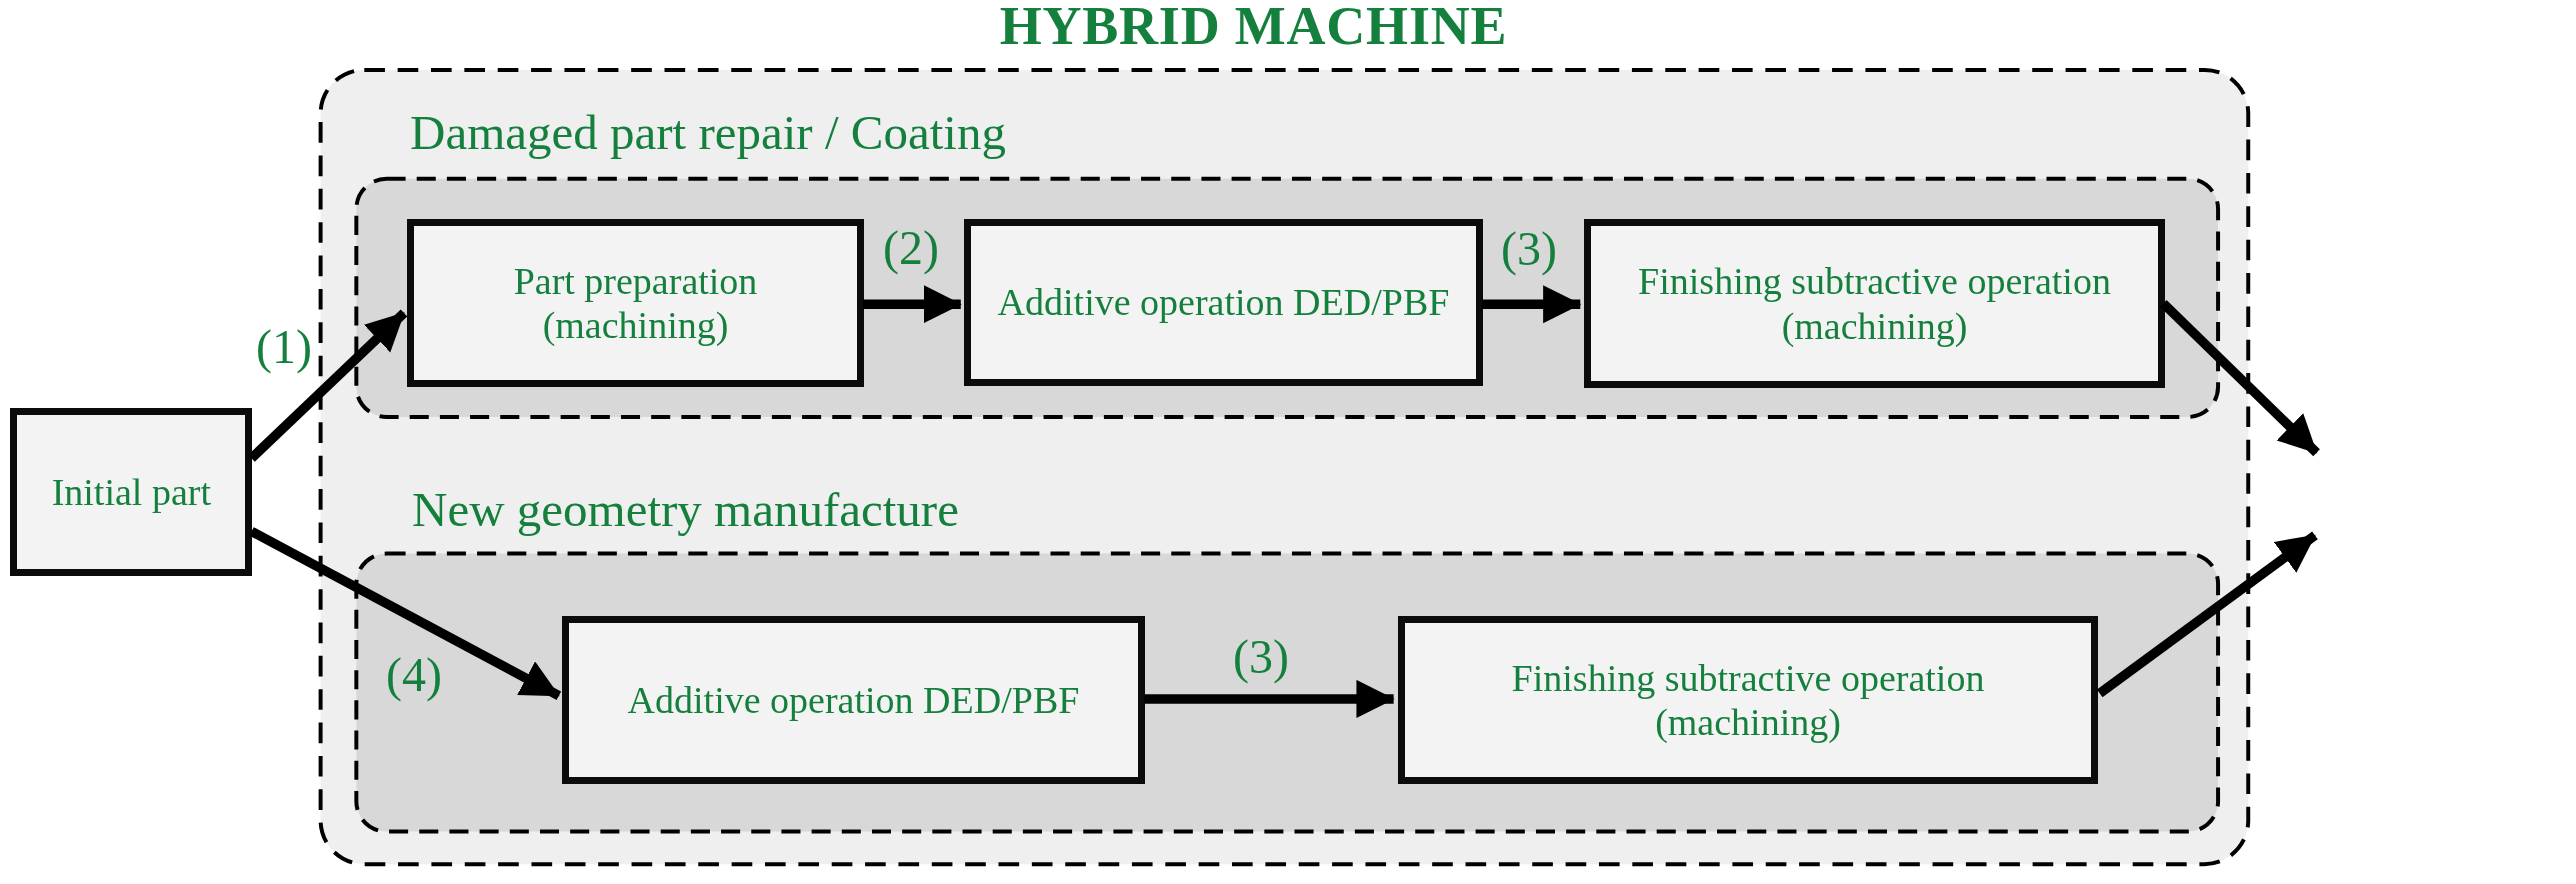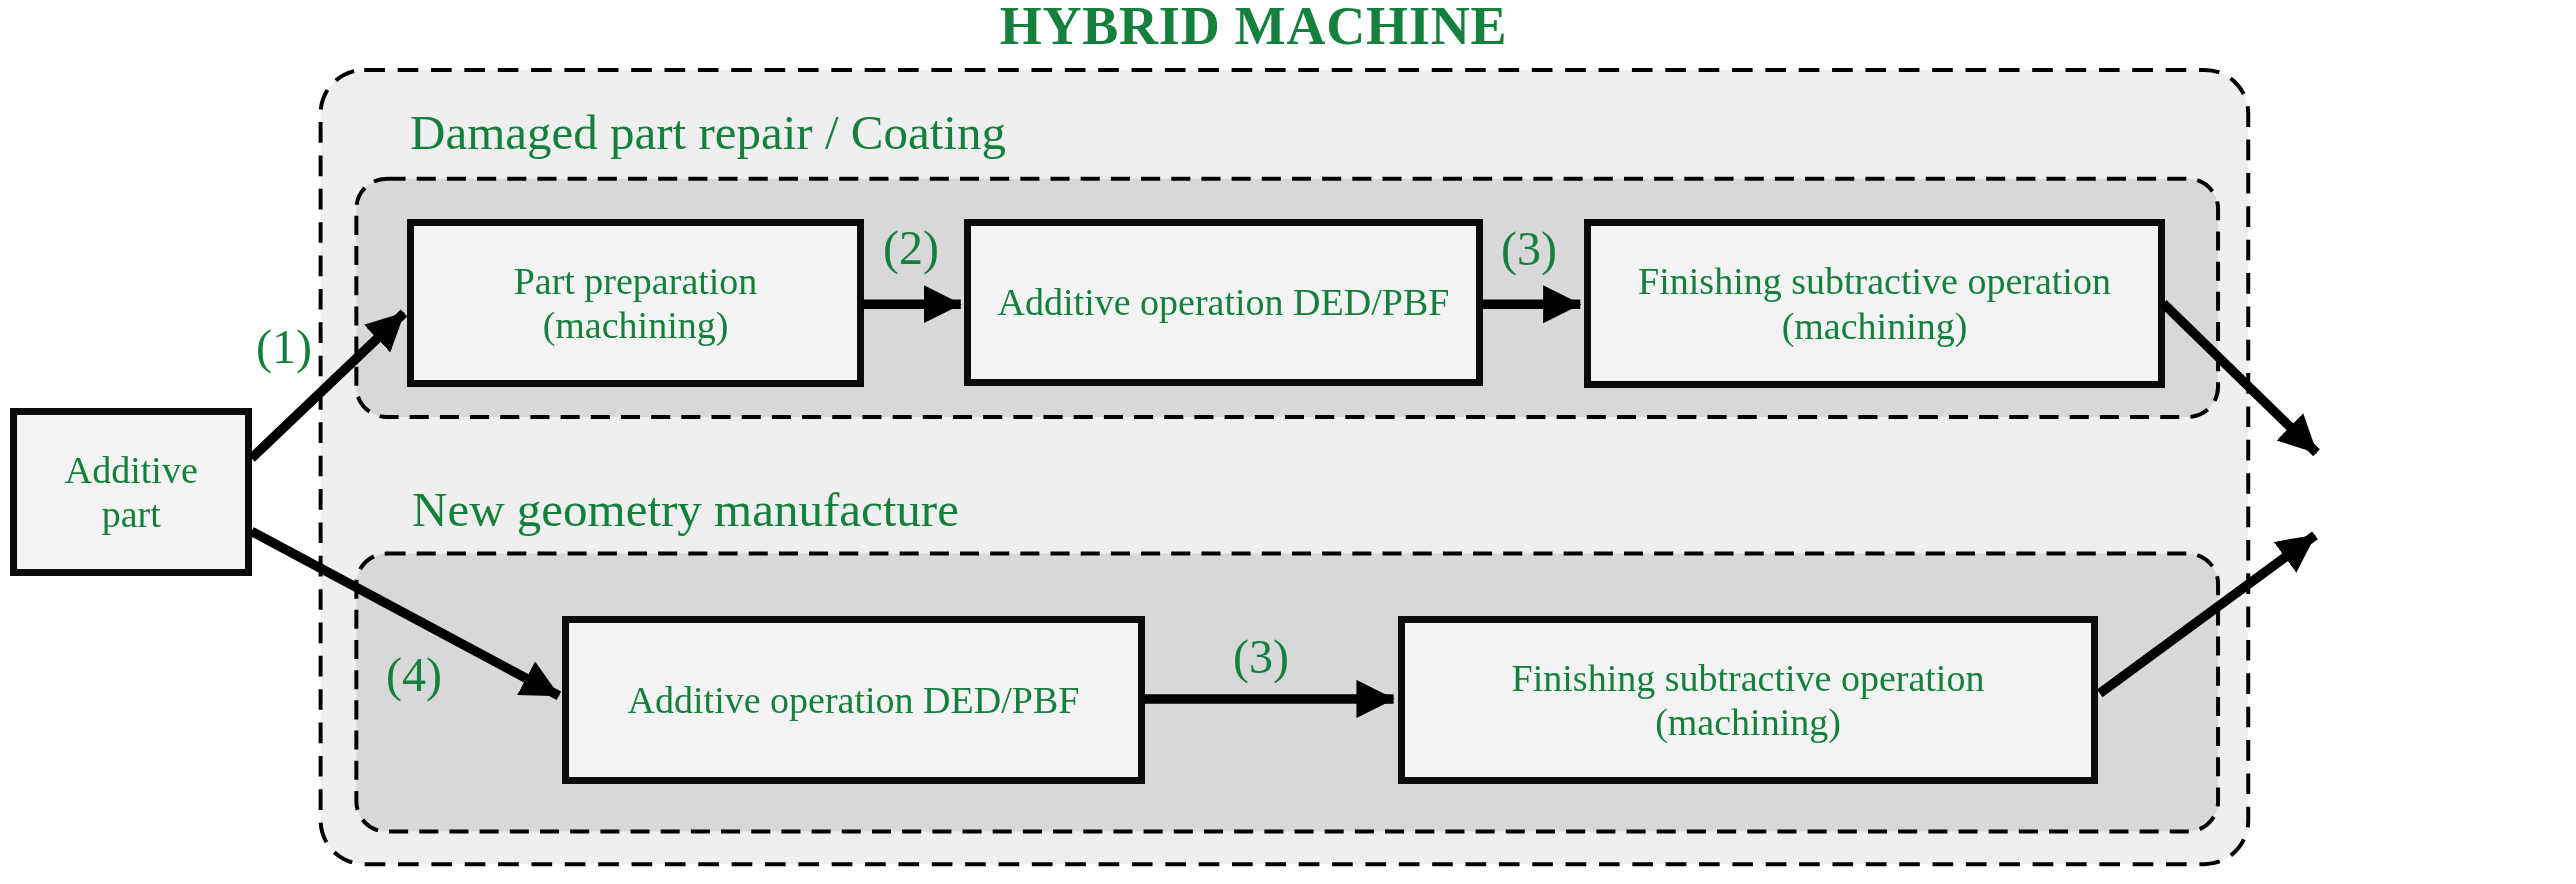--- a/index.html
+++ b/index.html
@@ -73,21 +73,21 @@
     <rect x="448" y="225" width="2344" height="300" rx="38" fill="#d8d8d8" stroke="#000000" stroke-width="5" stroke-dasharray="24 14"></rect>
     <rect x="448" y="697" width="2344" height="350" rx="38" fill="#d8d8d8" stroke="#000000" stroke-width="5" stroke-dasharray="24 14"></rect>
   </svg>
 
   <div class="title">HYBRID MACHINE</div>
 
   <div class="section-label label-repair">Damaged part repair / Coating</div>
   <div class="section-label label-newgeo">New geometry manufacture</div>
 
   <div class="node node-initial">
-    <span>Additive part</span>
+    <span>Initial part</span>
   </div>
 
   <div class="node node-prep">
     <span>Part preparation (machining)</span>
   </div>
   <div class="node node-add1">
     <span>Additive operation DED/PBF</span>
   </div>
   <div class="node node-fin1">
     <span>Finishing subtractive operation (machining)</span>

